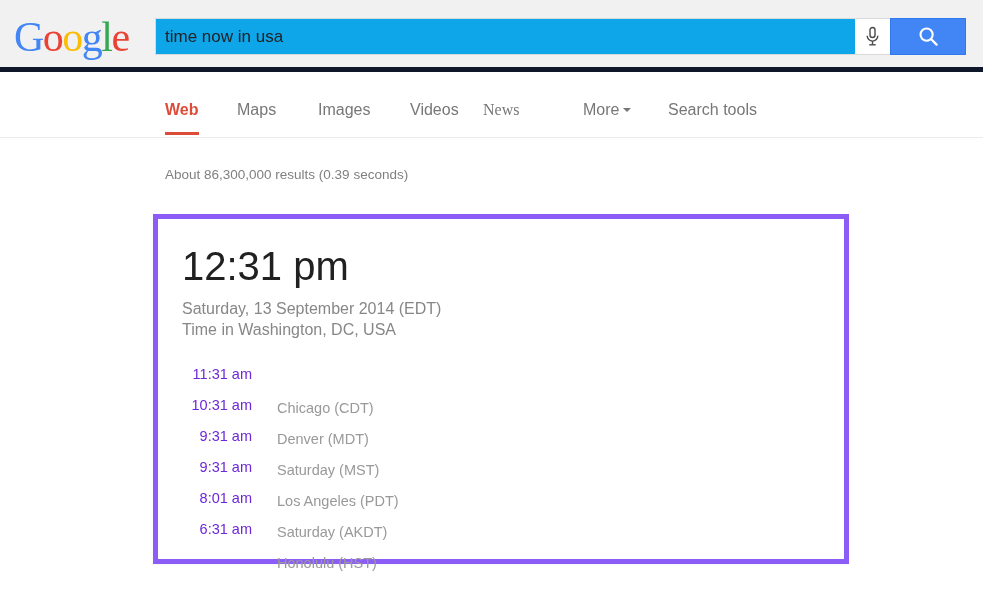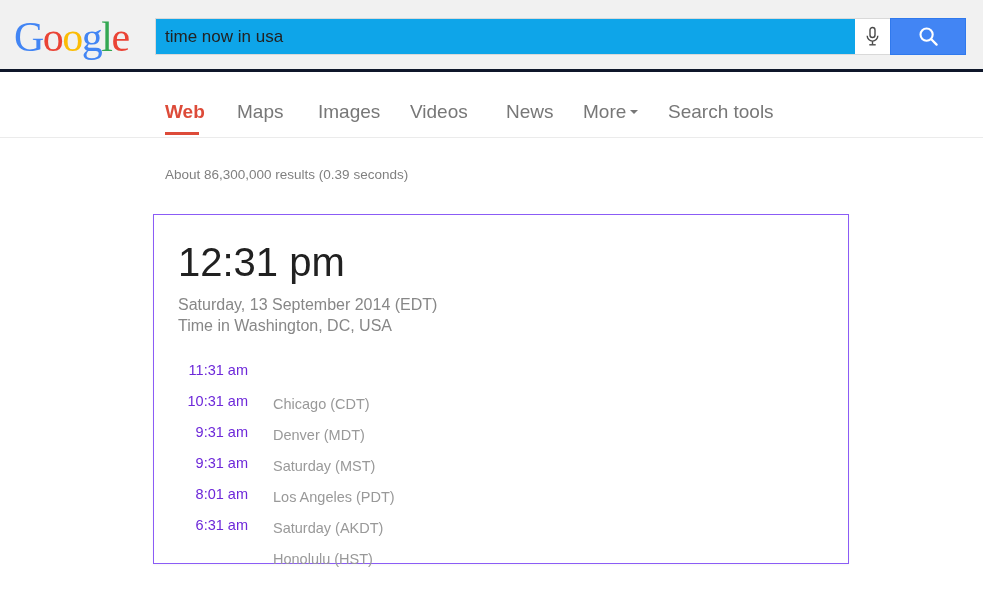--- a/index.html
+++ b/index.html
@@ -9,21 +9,21 @@
     background: #ffffff;
     font-family: "Liberation Sans", sans-serif;
     overflow: hidden;
   }
 
   
   #header {
     position: absolute; left: 0; top: 0;
     width: 983px; height: 72px;
     background: #f1f1f1;
-    border-bottom: 3px solid #0f172a;
+    border-bottom: 5px solid #0f172a;
   }
   #logo {
     position: absolute; left: 14px; top: 16px;
     font-family: "Liberation Serif", serif;
     font-size: 42px;
     line-height: 42px;
     letter-spacing: -1.5px;
     white-space: nowrap;
     user-select: none;
   }
@@ -82,21 +82,21 @@
     position: absolute; left: 0; top: 73px;
     width: 983px; height: 65px;
   }
   #navline {
     position: absolute; left: 0; top: 64px;
     width: 983px; height: 1px;
     background: #ebebeb;
   }
   .tab {
     position: absolute; top: 28px;
-    font-size: 19px;
+    font-size: 16px;
     color: #777777;
     white-space: nowrap;
     cursor: pointer;
   }
   .tab.active { color: #dd4b39; font-weight: bold; }
   #tab-underline {
     position: absolute; top: 59px;
     height: 3px;
     background: #dd4b39;
   }
@@ -117,21 +117,21 @@
     font-size: 13.5px;
     color: #808080;
     white-space: nowrap;
   }
 
   
   #card {
     position: absolute; left: 153px; top: 214px;
     width: 696px; height: 350px;
     background: #ffffff;
-    border: 1px solid #8b5cf6;
+    border: 5px solid #8b5cf6;
     box-shadow: 0 1px 2px rgba(0,0,0,0.04);
   }
   #big-time {
     position: absolute; left: 24px; top: 26px;
     font-size: 40px;
     line-height: 42px;
     color: #212121;
     white-space: nowrap;
   }
   #date-line {
@@ -206,21 +206,21 @@
   </div>
 </div>
 
 <div id="navbar">
   <div id="navline"></div>
 <div class="tab active" style="left: 165px;"><span>Web</span></div>
     <div id="tab-underline" style="left: 165px; width: 34px; background: rgb(221, 75, 57);"></div>
     <div class="tab" style="left: 237px;"><span>Maps</span></div>
     <div class="tab" style="left: 318px;"><span>Images</span></div>
     <div class="tab" style="left: 410px;"><span>Videos</span></div>
-    <div class="tab" style="left: 506px;"><span>News</span></div>
+    <div class="tab" style="left: 483px; font-family: Liberation Serif, serif;"><span>News</span></div>
     <div class="tab" style="left: 583px;"><span>More</span><span class="caret"></span></div>
     <div class="tab" style="left: 668px;"><span>Search tools</span></div>
   </div>
 
 <div id="resultstats">About 86,300,000 results (0.39 seconds)</div>
 
 <div id="card">
   <div id="big-time">12:31 pm</div>
   <div id="date-line">Saturday, 13 September 2014 (EDT)</div>
   <div id="place-line">Time in Washington, DC, USA</div>

